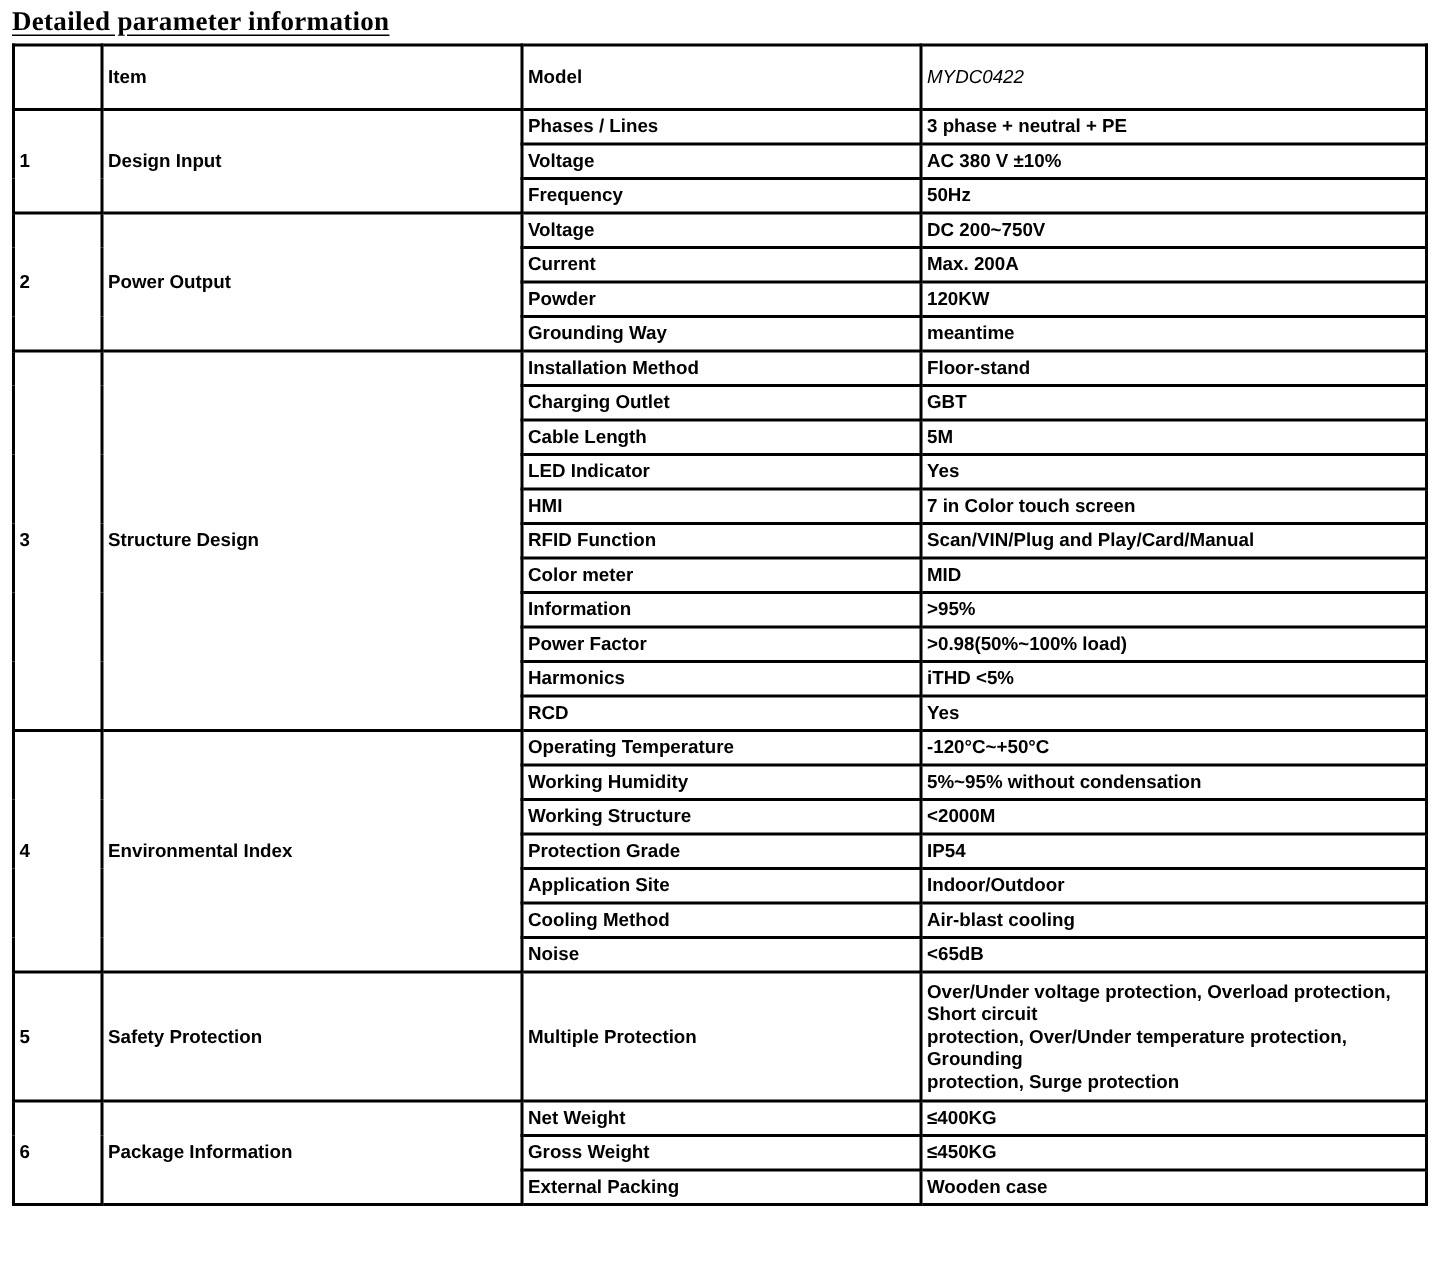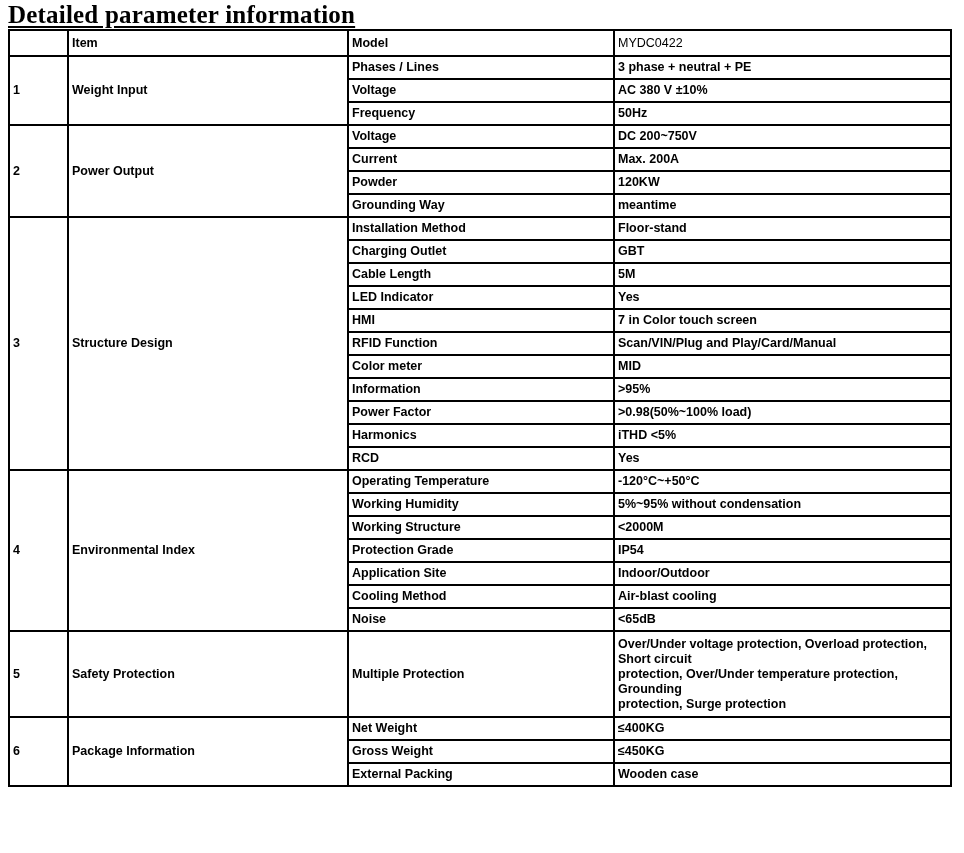--- a/index.html
+++ b/index.html
@@ -10,21 +10,21 @@
     height: 853px;
     background: #ffffff;
     font-family: "Liberation Sans", sans-serif;
     color: #000000;
   }
   .page-title {
     margin: 0;
     padding: 1px 0 1px 8px;
     font-family: "Liberation Serif", serif;
     font-weight: bold;
-    font-size: 25px;
+    font-size: 18px;
     line-height: 27px;
     color: #000000;
     text-decoration: underline;
     text-underline-offset: 3px;
     letter-spacing: 0.2px;
   }
   table.spec-table {
     margin-left: 8px;
     border-collapse: collapse;
     table-layout: fixed;
@@ -34,23 +34,23 @@
     border: 2px solid #000000;
     padding: 1px 3px;
     font-size: 12.5px;
     font-weight: bold;
     line-height: 15px;
     vertical-align: middle;
     overflow: hidden;
     white-space: pre-line;
   }
   .spec-table tr { height: 23px; }
-  .spec-table tr.header-row { height: 26px; margin-top: 14px; }
+  .spec-table tr.header-row { height: 43px; margin-top: 14px; }
   .spec-table tr.tall-row { height: 86px; }
-  .spec-table td.regular { font-weight: normal; }
+  .spec-table td.regular { font-weight: normal; font-style: italic; }
   .col-no   { width: 59px; }
   .col-cat  { width: 280px; }
   .col-par  { width: 266px; }
   .col-val  { width: 337px; }
 </style>
 </head>
 <body>
 
 <div class="page">
 
@@ -67,21 +67,21 @@
     <tbody>
         <tr class="header-row">
       <td></td>
       <td>Item</td>
       <td>Model</td>
       <td class="regular">MYDC0422</td>
     </tr>
 
     <tr>
       <td rowspan="3">1</td>
-      <td rowspan="3">Weight Input</td>
+      <td rowspan="3">Design Input</td>
       <td>Phases / Lines</td>
       <td>3 phase + neutral + PE</td>
     </tr>
     <tr>
       <td>Voltage</td>
       <td>AC 380 V ±10%</td>
     </tr>
     <tr>
       <td>Frequency</td>
       <td>50Hz</td>

